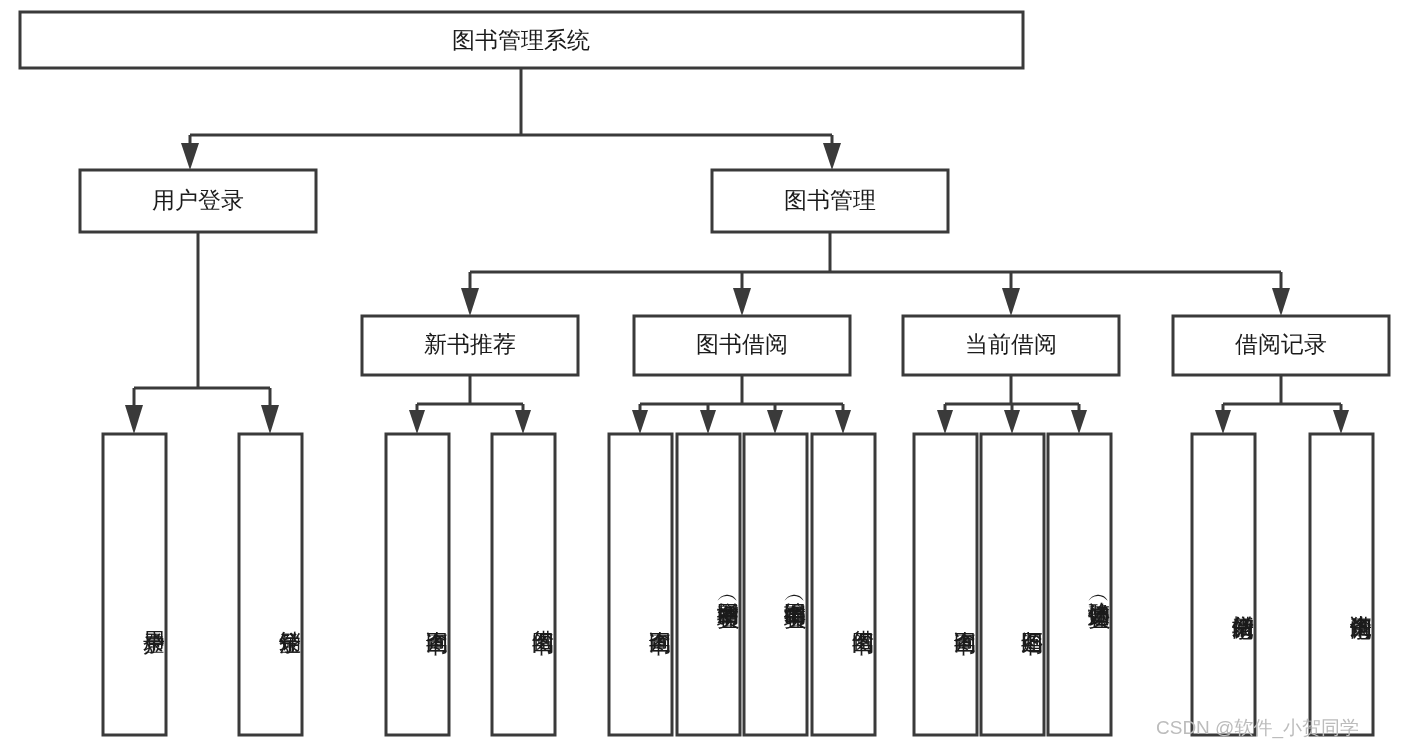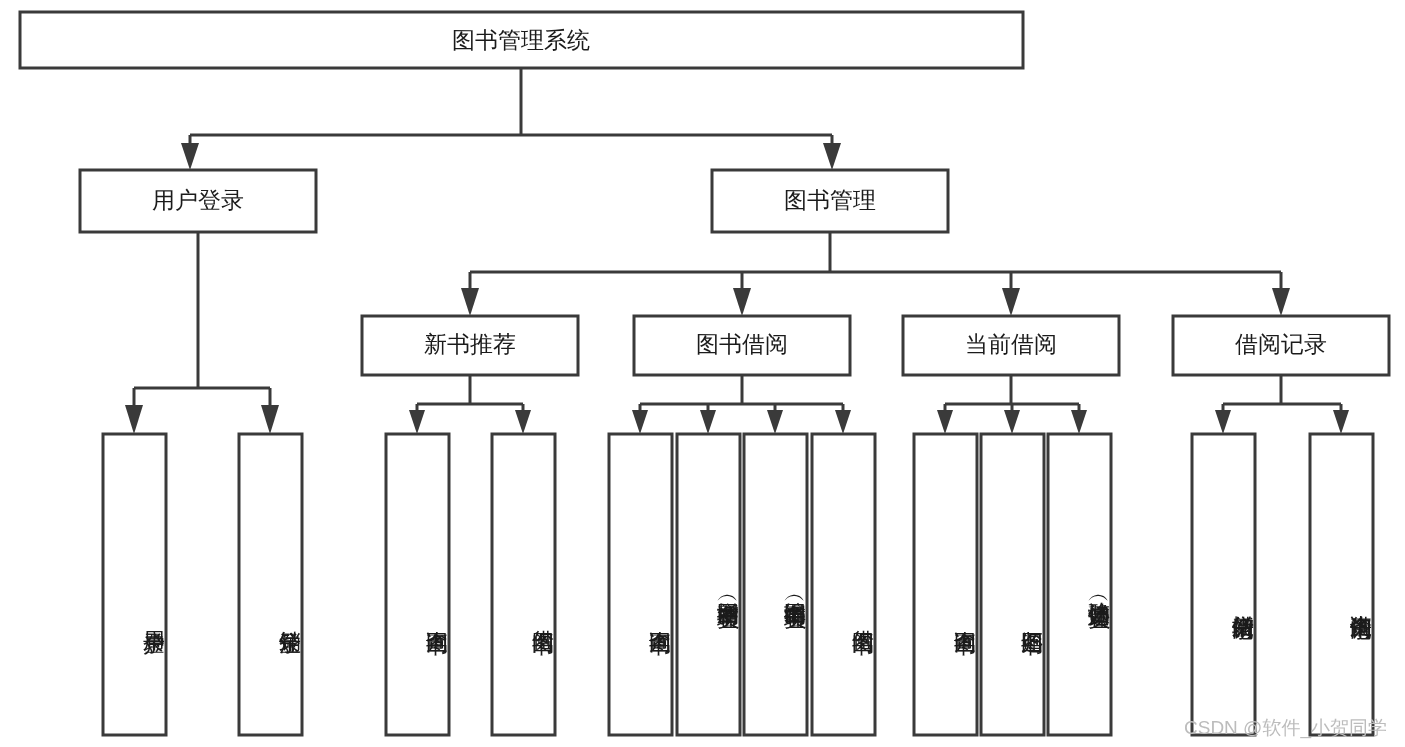--- a/index.html
+++ b/index.html
@@ -218,15 +218,15 @@
   <div class="vlabel" style="left:744px; top:444px; width:63px; height:288px;">编辑图书（管理员）</div>
   <div class="vlabel" style="left:812px; top:500px; width:63px; height:230px;">借阅图书</div>
 
   <div class="vlabel" style="left:914px; top:500px; width:63px; height:230px;">查询图书</div>
   <div class="vlabel" style="left:981px; top:500px; width:63px; height:230px;">归还图书</div>
   <div class="vlabel" style="left:1048px; top:444px; width:63px; height:288px;">确认归还（管理员）</div>
 
   <div class="vlabel" style="left:1192px; top:470px; width:63px; height:260px;">新增借阅记录</div>
   <div class="vlabel" style="left:1310px; top:470px; width:63px; height:260px;">查询借阅记录</div>
 
-  <div class="watermark-text" style="left:1156px; top:715px;margin-left:28px;">CSDN @软件_小贺同学</div>
+  <div class="watermark-text" style="left:1156px; top:715px;">CSDN @软件_小贺同学</div>
 
 </div>
 
 </body></html>

